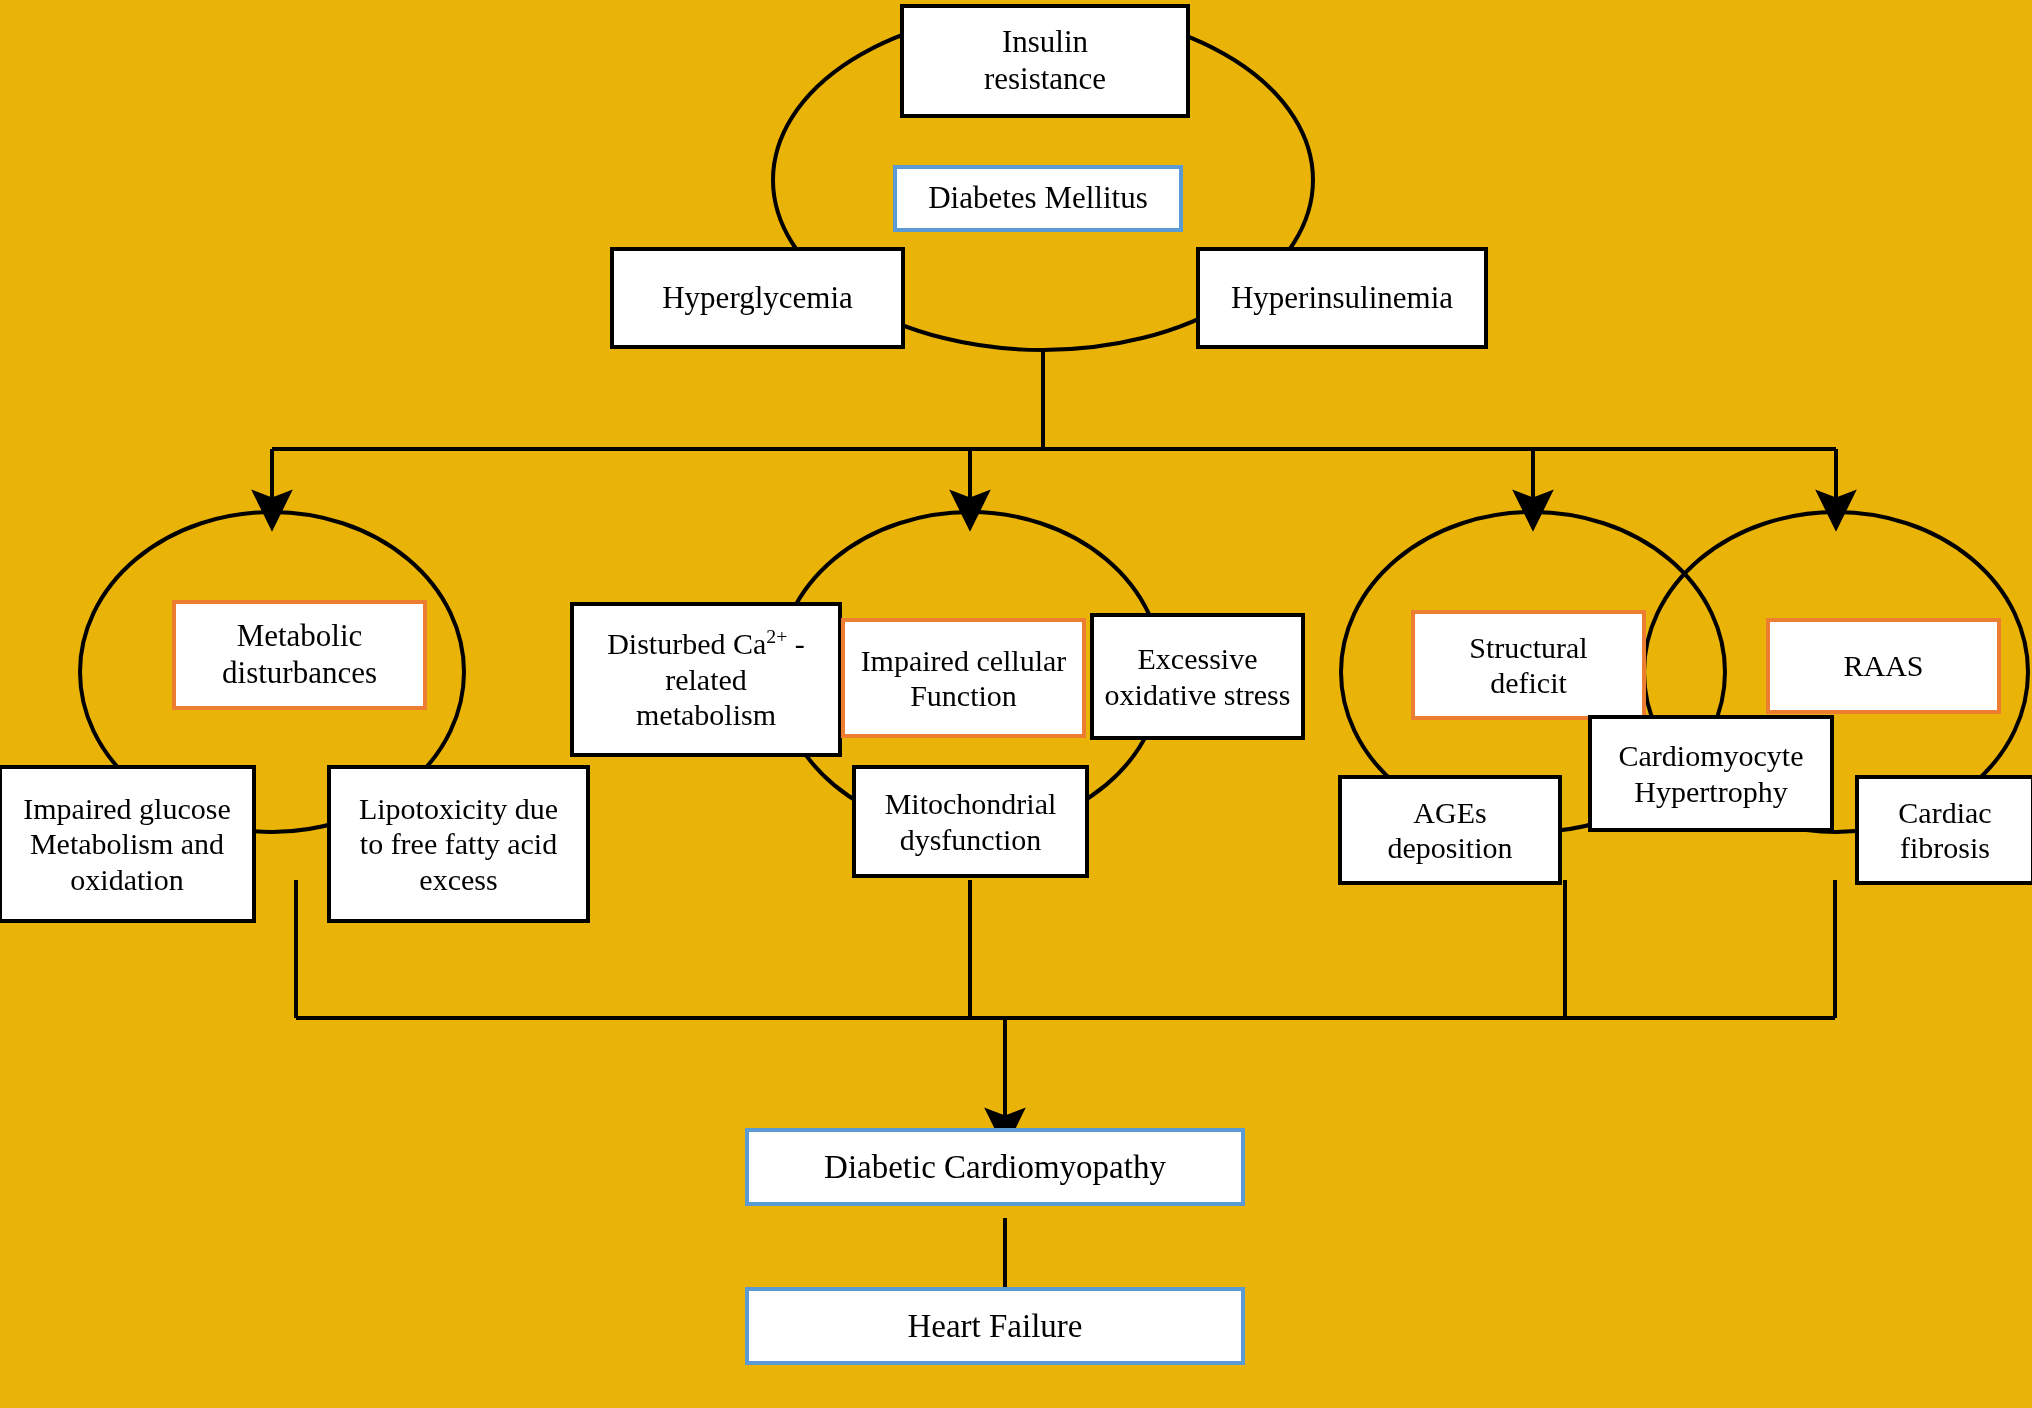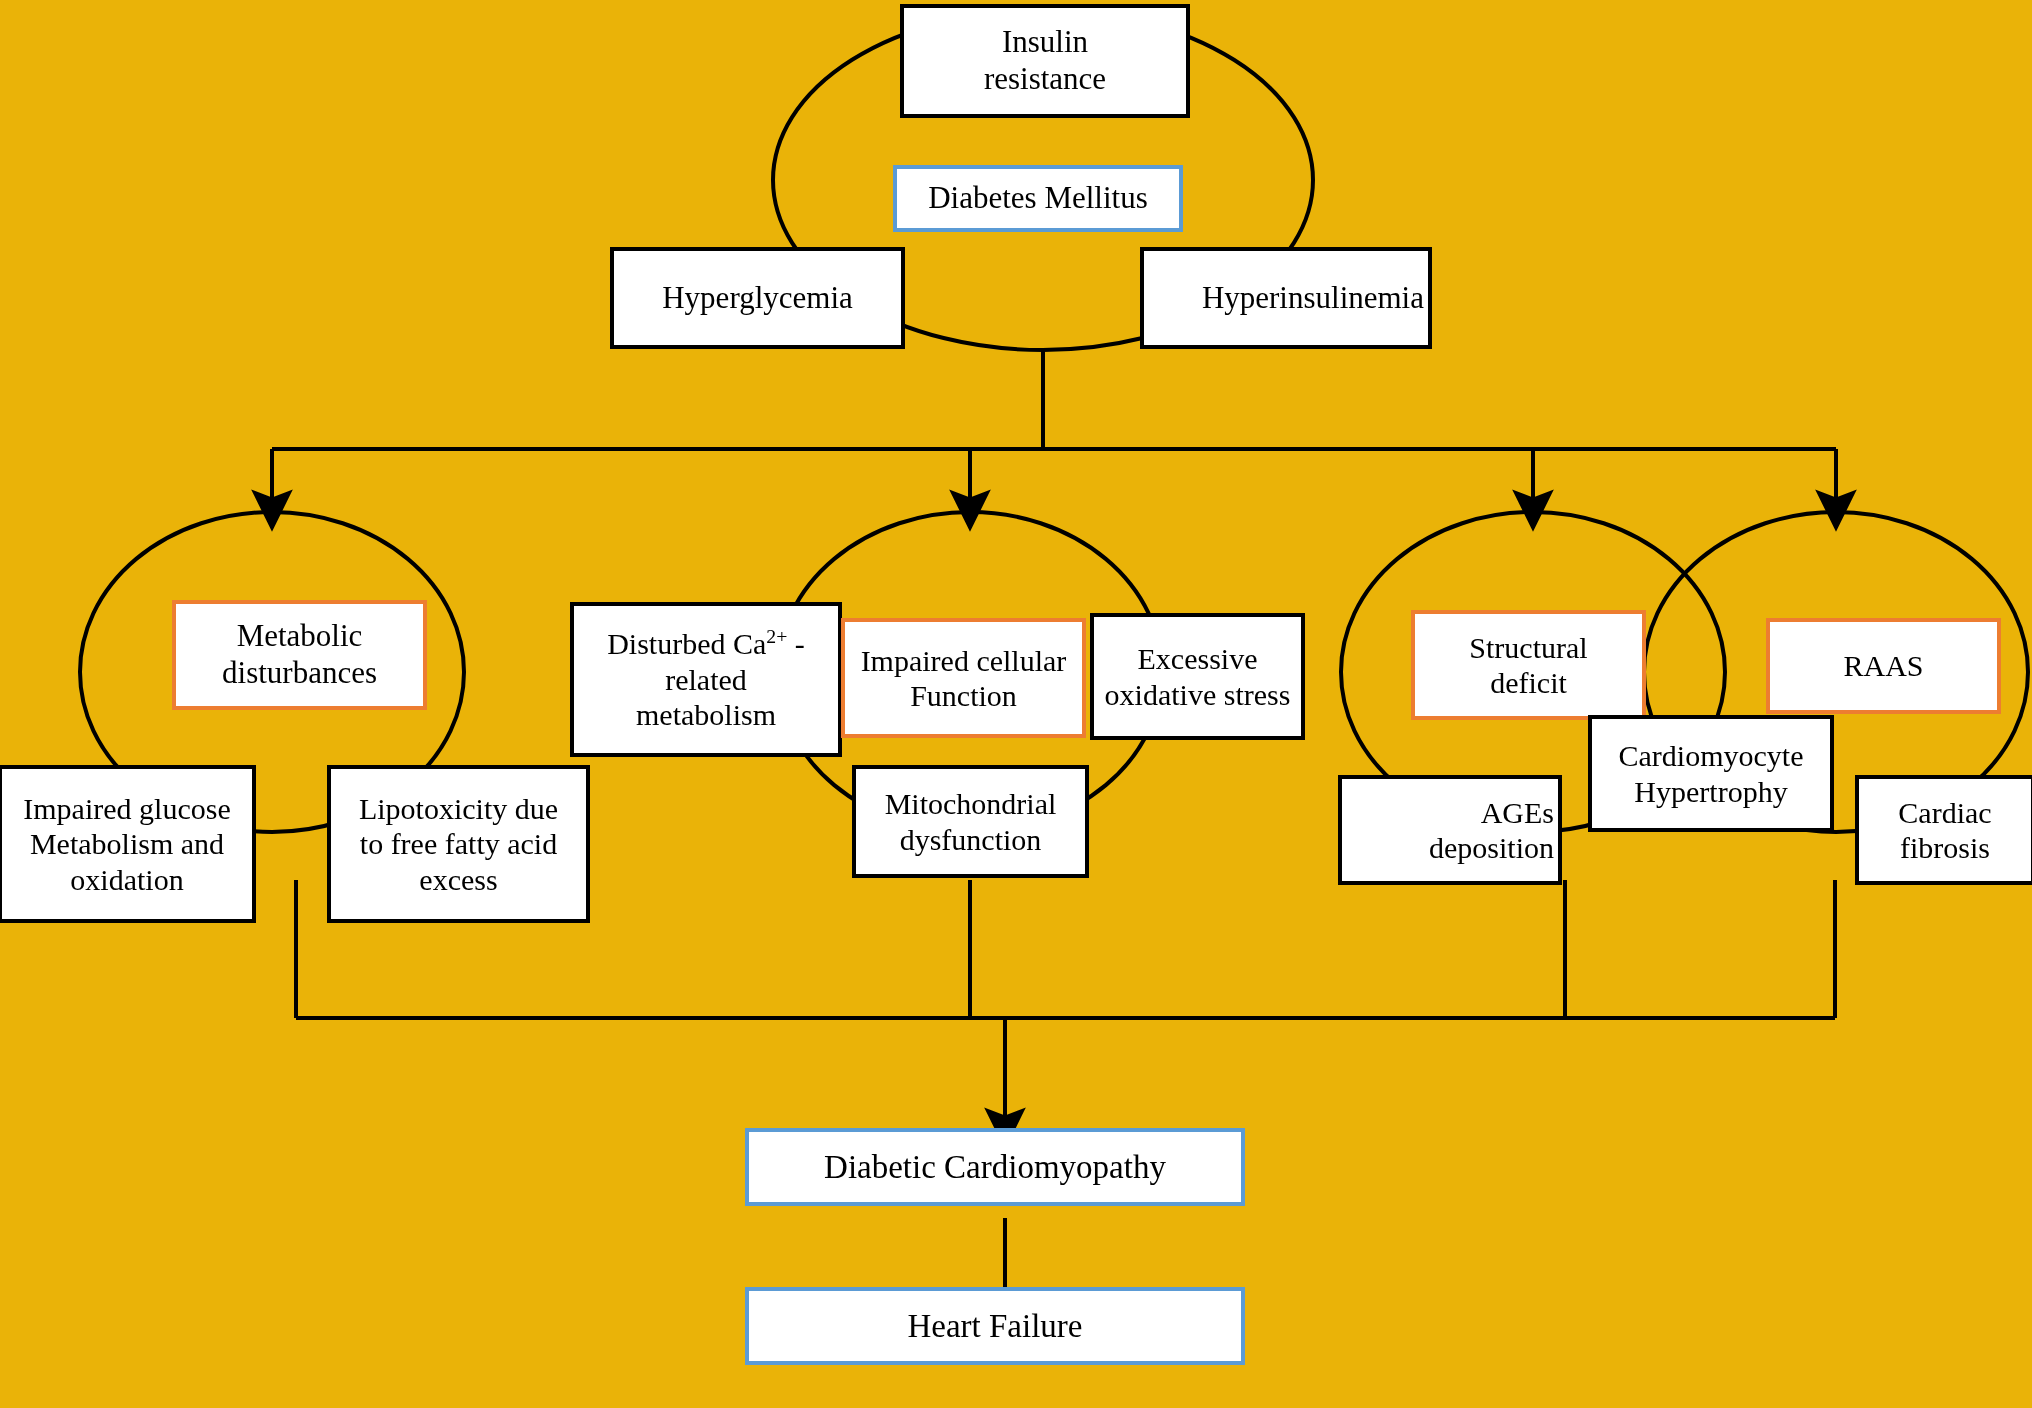--- a/index.html
+++ b/index.html
@@ -105,21 +105,21 @@
   </div>
 
   <div class="node-box border-blue" style="left:893px; top:165px; width:290px; height:67px; font-size:31px;">
     <span class="label">Diabetes Mellitus</span>
   </div>
 
   <div class="node-box border-black" style="left:610px; top:247px; width:295px; height:102px; font-size:31px;">
     <span class="label">Hyperglycemia</span>
   </div>
 
-  <div class="node-box border-black" style="left:1140px; top:247px; width:292px; height:102px; font-size:31px;text-align:right;">
+  <div class="node-box border-black" style="left:1196px; top:247px; width:292px; height:102px; font-size:31px;">
     <span class="label">Hyperinsulinemia</span>
   </div>
 
   <div class="node-box border-orange" style="left:172px; top:600px; width:255px; height:110px; font-size:31px;">
     <span class="label">
       <span>Metabolic</span><br>
       <span>disturbances</span>
     </span>
   </div>
 
@@ -172,21 +172,21 @@
     <span class="label">
       <span>Structural</span><br>
       <span>deficit</span>
     </span>
   </div>
 
   <div class="node-box border-orange" style="left:1766px; top:618px; width:235px; height:96px; font-size:30px;text-align:center;">
     <span class="label">RAAS</span>
   </div>
 
-  <div class="node-box border-black" style="left:1338px; top:775px; width:224px; height:110px; font-size:30px;text-align:right;">
+  <div class="node-box border-black" style="left:1338px; top:775px; width:224px; height:110px; font-size:30px;">
     <span class="label">
       <span>AGEs</span><br>
       <span>deposition</span>
     </span>
   </div>
 
   <div class="node-box border-black" style="left:1588px; top:715px; width:246px; height:117px; font-size:30px;">
     <span class="label">
       <span>Cardiomyocyte</span><br>
       <span>Hypertrophy</span>

